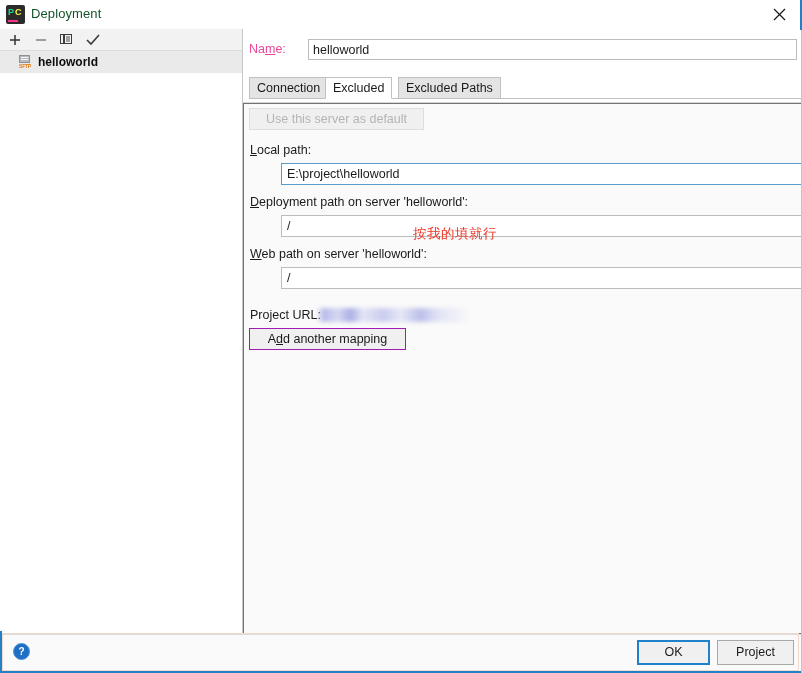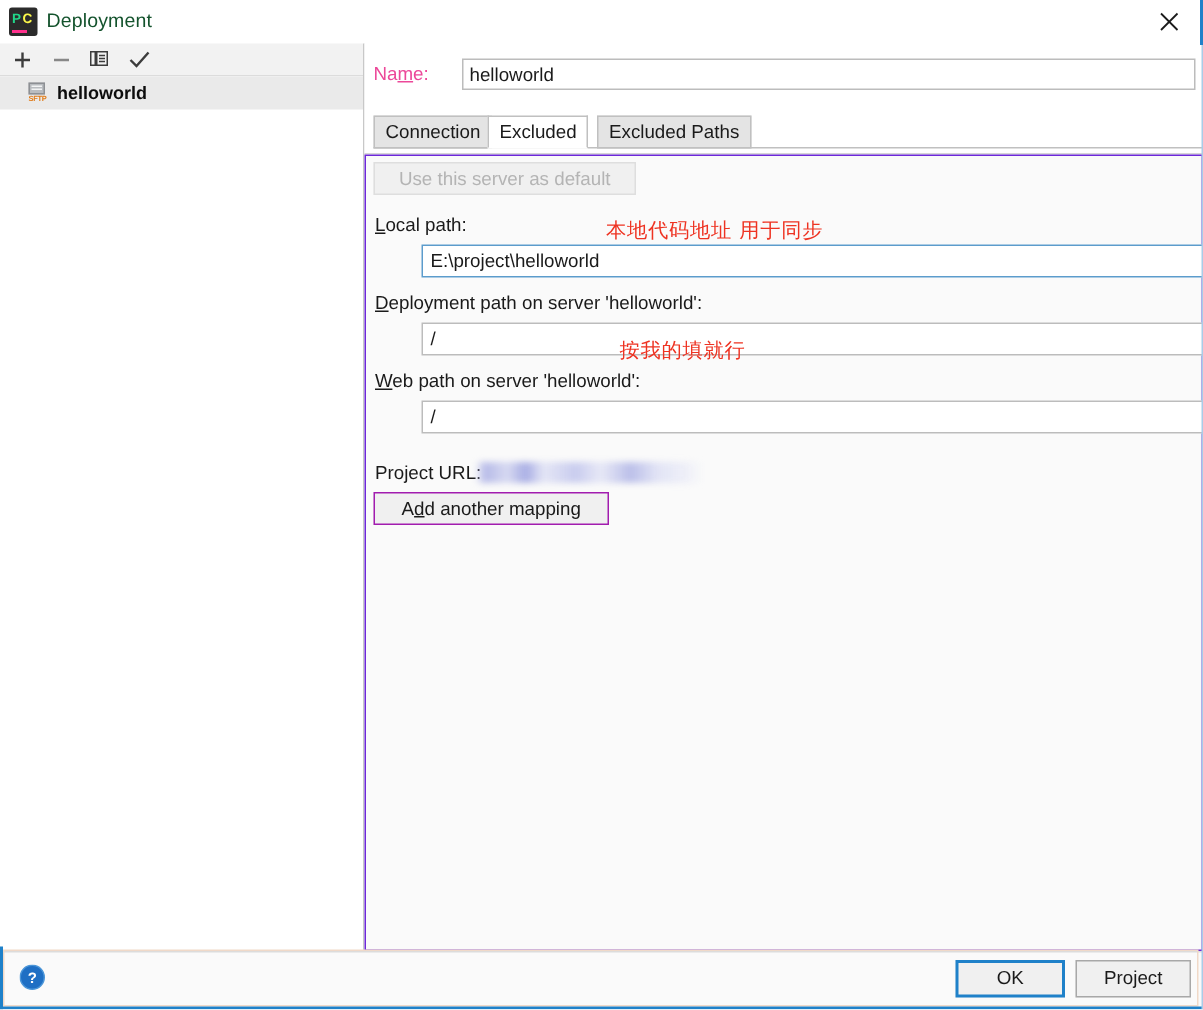--- a/index.html
+++ b/index.html
@@ -265,21 +265,21 @@
     border-bottom: 1px solid #ffffff;
     z-index: 3;
   }
 
   
   .content {
     position: absolute;
     left: 0; top: 74px;
     width: 559px;
     height: 531px;
-    background: #6d28d9;
+    background: #737373;
     box-sizing: border-box;
   }
   .content-inner {
     position: absolute;
     left: 1px; top: 1px;
     width: 557px;
     height: 529px;
     background: #fafafa;
   }
 
@@ -580,21 +580,20 @@
           <div class="project-url-label">Project URL:</div>
           <div class="redacted"></div>
 
           <div class="add-mapping-btn">A<u>d</u>d another mapping</div>
 
         </div>
       </div>
     </div>
   </div>
 
-  <div class="annot" style="left:404px; top:145px;">本地代码地址   用于同步</div>
   <div class="annot" style="left:413px; top:225px;">按我的填就行</div>
 
   <div class="footer">
     <div class="help-icon">
       <svg width="17" height="17" viewBox="0 0 17 17">
         <circle cx="8.5" cy="8.5" r="8" fill="#1f6fc4" stroke="#4a95d8" stroke-width="1"></circle>
         <text x="8.5" y="12.3" font-family="Liberation Sans, sans-serif" font-size="10" font-weight="bold" fill="#ffffff" text-anchor="middle">?</text>
       </svg>
     </div>
     <div class="footer-btn btn-ok">OK</div>

